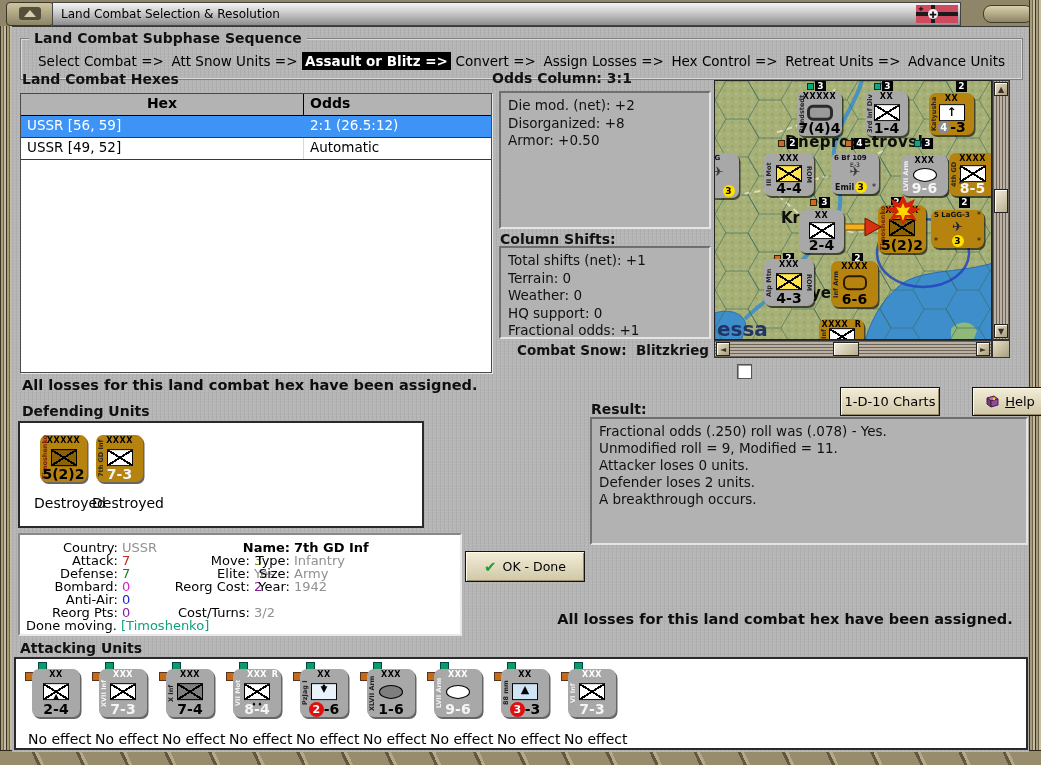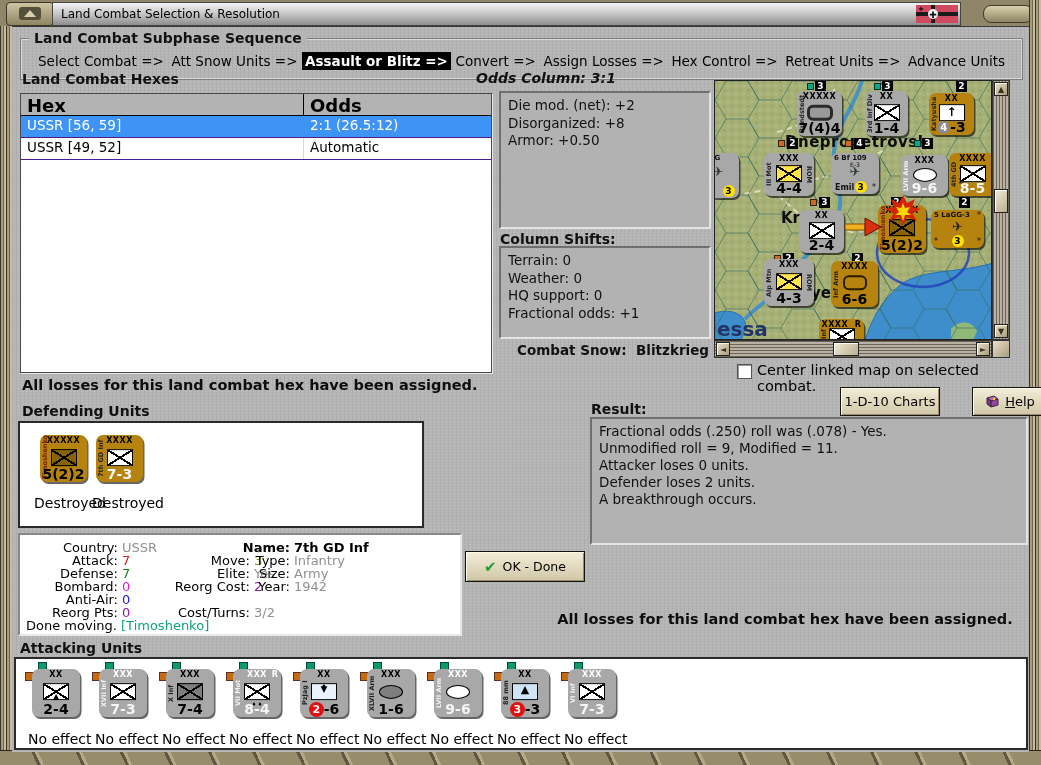--- a/index.html
+++ b/index.html
@@ -51,21 +51,21 @@
   
   .seq-row{position:absolute;left:14px;right:14px;top:13px;display:flex;
     justify-content:space-between;font-size:13.5px;color:#000;white-space:nowrap;}
   .seq-step{padding:1px 3px;}
   .seq-step.active{background:#000;color:#fff;font-weight:bold;}
 
   
   .cmb-table{position:absolute;left:20px;top:92px;width:470px;height:278px;background:#fff;
     border:1px solid #4a4a4a;box-shadow:1px 1px 0 #e8e8e8;}
   .cmb-hrow{display:flex;height:21px;background:#b3b3b3;border-bottom:1px solid #000;font-weight:bold;}
-  .cmb-hcell{font-size:18px;color:#000;padding:1px 6px;box-sizing:border-box;}
+  .cmb-hcell{font-size:14px;color:#000;padding:1px 6px;box-sizing:border-box;text-align:center;}
   .cmb-hcell:first-child{width:283px;border-right:1px solid #000;}
   .cmb-row{display:flex;height:21px;border-bottom:1px solid #4c1d95;font-size:13.5px;color:#000;}
   .cmb-cell{padding:1px 6px;box-sizing:border-box;}
   .cmb-cell:first-child{width:283px;border-right:1px solid #d9d9d9;}
   .cmb-row.selected{background:#3d94f6;color:#fff;}
   .cmb-row.selected .cmb-cell:first-child{border-right-color:#3d94f6;}
 
   
   .panel-lines{position:absolute;font-size:13.5px;color:#111;line-height:17.5px;padding:4px 7px;box-sizing:border-box;}
 
@@ -209,29 +209,30 @@
       <div class="cmb-row selected">
         <div class="cmb-cell">USSR [56, 59]</div>
         <div class="cmb-cell">2:1 (26.5:12)</div>
       </div>
       <div class="cmb-row">
         <div class="cmb-cell">USSR [49, 52]</div>
         <div class="cmb-cell">Automatic</div>
       </div>
     </div>
 
-    <span class="boldlabel" style="left:464px;top:43px;font-style:italic;">Odds Column: 3:1</span>
+    <span class="boldlabel" style="left:480px;top:43px;">Odds Column: 3:1</span>
     <div class="sunken panel-lines" style="left:487px;top:64px;width:212px;height:138px;">
       <div>Die mod. (net): +2</div>
       <div>Disorganized: +8</div>
       <div>Armor: +0.50</div>
     </div>
 
     <span class="boldlabel" style="left:488px;top:204px;">Column Shifts:</span>
     <div class="sunken panel-lines" style="left:487px;top:219px;width:212px;height:93px;">
+      <div>Total shifts (net): +1</div>
       <div>Terrain: 0</div>
       <div>Weather: 0</div>
       <div>HQ support: 0</div>
       <div>Fractional odds: +1</div>
     </div>
 
     <span class="boldlabel" style="left:505px;top:315px;font-size:13.5px;">
       <span>Combat Snow:</span>&nbsp;
       <span>Blitzkrieg</span>
     </span>
@@ -397,21 +398,20 @@
     <div class="sb-btn" style="left:1px;bottom:1px;width:14px;height:14px;">▼</div>
   </div>
   <div class="sb-track-h">
     <div class="sb-btn" style="left:1px;top:1px;width:14px;height:14px;">◄</div>
     <div class="sb-thumb" style="left:118px;top:1px;width:26px;height:14px;"></div>
     <div class="sb-btn" style="right:1px;top:1px;width:14px;height:14px;">►</div>
   </div>
   <div class="sb-corner"></div>
 
   <div class="checkbox" style="left:737px;top:364px;"></div>
-  <span style="position:absolute;left:757px;top:362px;font-size:14.5px;color:#000;">Center linked map on selected combat.</span>
 
   <div class="btn" style="left:840px;top:387px;width:98px;height:27px;">
     <span>1-D-10 Charts</span>
   </div>
   <div class="btn" style="left:928px;top:387px;width:74px;height:27px;gap:5px;margin-left:44px;">
     <svg width="15" height="13">
       <polygon points="2,3 9,1 13,4 6,6" fill="#b06ab0" stroke="#402040"></polygon>
       <polygon points="2,3 6,6 6,12 2,9" fill="#7a3a8a" stroke="#402040"></polygon>
       <polygon points="6,6 13,4 13,10 6,12" fill="#934a9e" stroke="#402040"></polygon>
       <circle cx="9" cy="4" r="1.2" fill="#ffd400"></circle>

